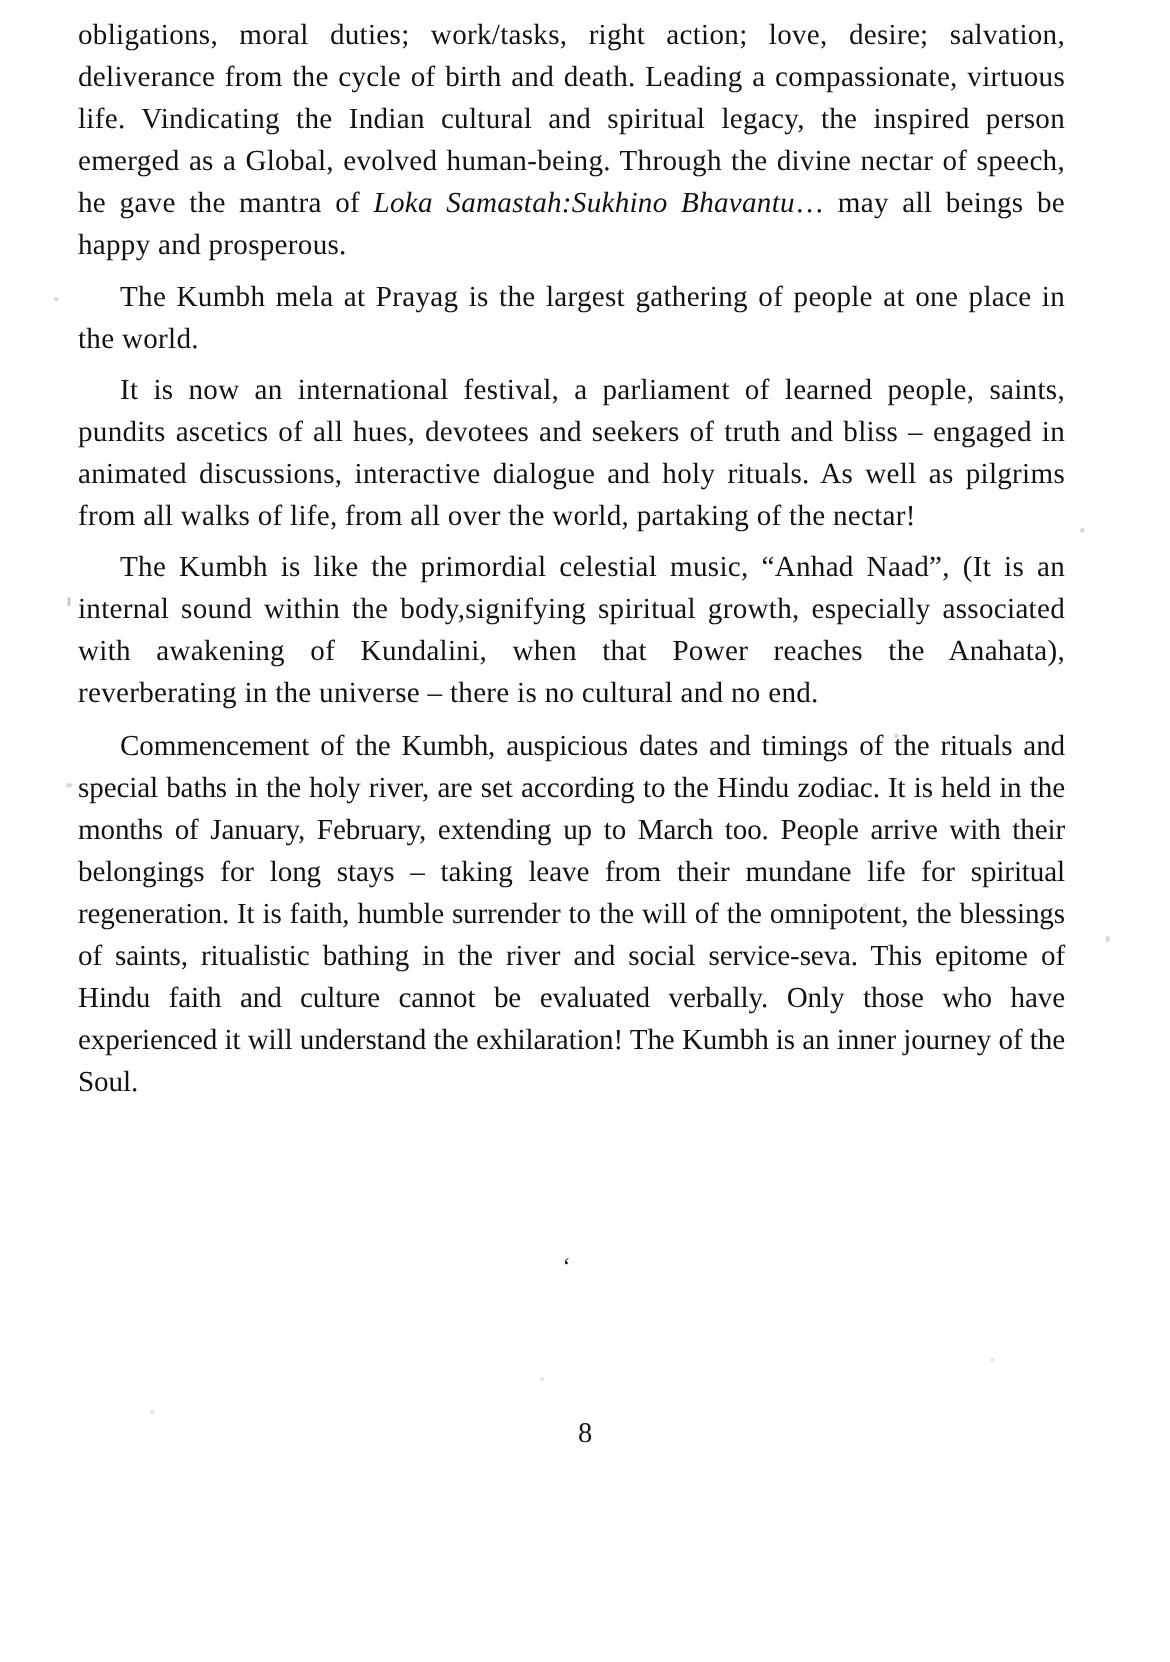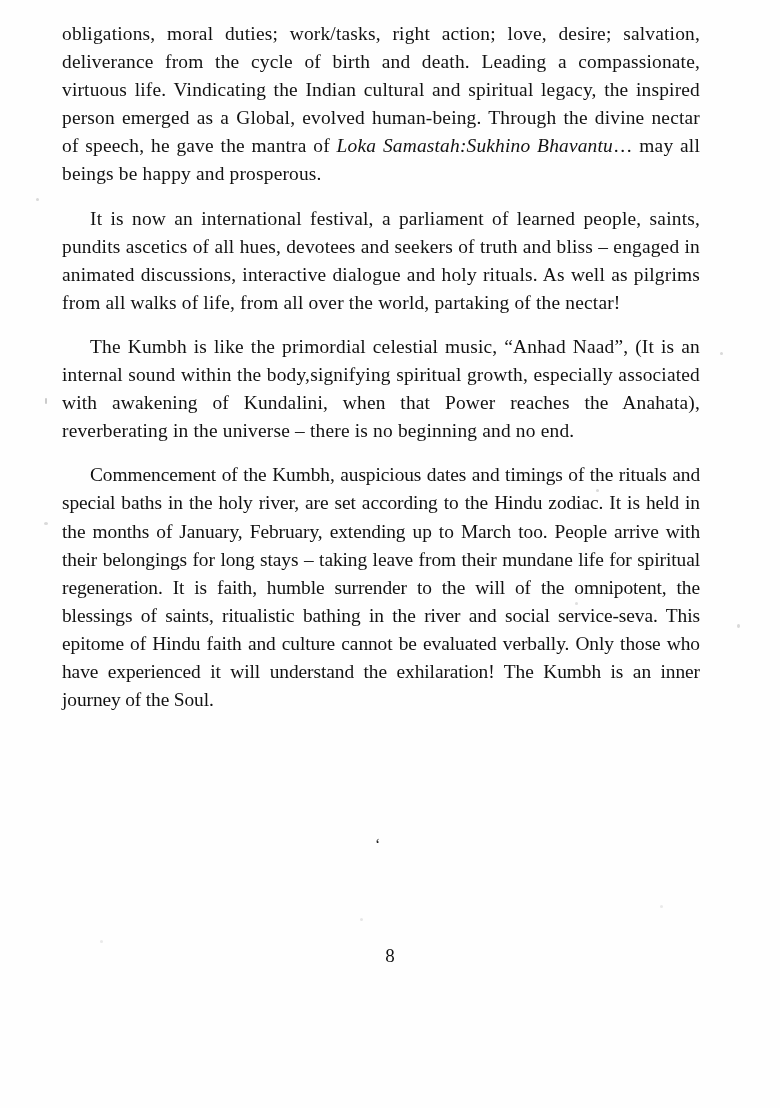--- a/index.html
+++ b/index.html
@@ -29,21 +29,21 @@
     top: 4px;
     width: 670px;
     text-align: justify;
     font-size: 19.4px;
     line-height: 28.1px;
     color: #121212;
     letter-spacing: 0.01em;
   }
 
   .para {
-    margin: 16px;
+    margin: 6px;
     text-indent: 28px;
     text-align: justify;
     text-justify: inter-word;
   }
 
   
   .para.cont {
     text-indent: 0;
   }
 
@@ -102,24 +102,25 @@
 </style>
 </head>
 <body>
 
 <div class="page">
 
   <div class="text-block">
 
     <p class="para cont"><span>obligations, moral duties; work/tasks, right action; love, desire; salvation, deliverance from the cycle of birth and death. Leading a compassionate, virtuous life. Vindicating the Indian cultural and spiritual legacy, the inspired person emerged as a Global, evolved human-being. Through the divine nectar of speech, he gave the mantra of </span><span class="ital">Loka Samastah:Sukhino Bhavantu</span><span>… may all beings be happy and prosperous.</span></p>
 
+    <p class="para">The Kumbh mela at Prayag is the largest gathering of people at one place in the world.</p>
 
     <p class="para">It is now an international festival, a parliament of learned people, saints, pundits ascetics of all hues, devotees and seekers of truth and bliss – engaged in animated discussions, interactive dialogue and holy rituals. As well as pilgrims from all walks of life, from all over the world, partaking of the nectar!</p>
 
-    <p class="para">The Kumbh is like the primordial celestial music, “Anhad Naad”, (It is an internal sound within the body,signifying spiritual growth, especially associated with awakening of Kundalini, when that Power reaches the Anahata), reverberating in the universe – there is no beginning and no end.</p>
+    <p class="para">The Kumbh is like the primordial celestial music, “Anhad Naad”, (It is an internal sound within the body,signifying spiritual growth, especially associated with awakening of Kundalini, when that Power reaches the Anahata), reverberating in the universe – there is no cultural and no end.</p>
 
     <p class="para tight">Commencement of the Kumbh, auspicious dates and timings of the rituals and special baths in the holy river, are set according to the Hindu zodiac. It is held in the months of January, February, extending up to March too. People arrive with their belongings for long stays – taking leave from their mundane life for spiritual regeneration. It is faith, humble surrender to the will of the omnipotent, the blessings of saints, ritualistic bathing in the river and social service-seva. This epitome of Hindu faith and culture cannot be evaluated verbally. Only those who have experienced it will understand the exhilaration! The  Kumbh is an inner journey of the Soul.</p>
 
 
   </div>
 
   <div class="artifact-mark">ʻ</div>
 
   <div class="page-number">8</div>
 

